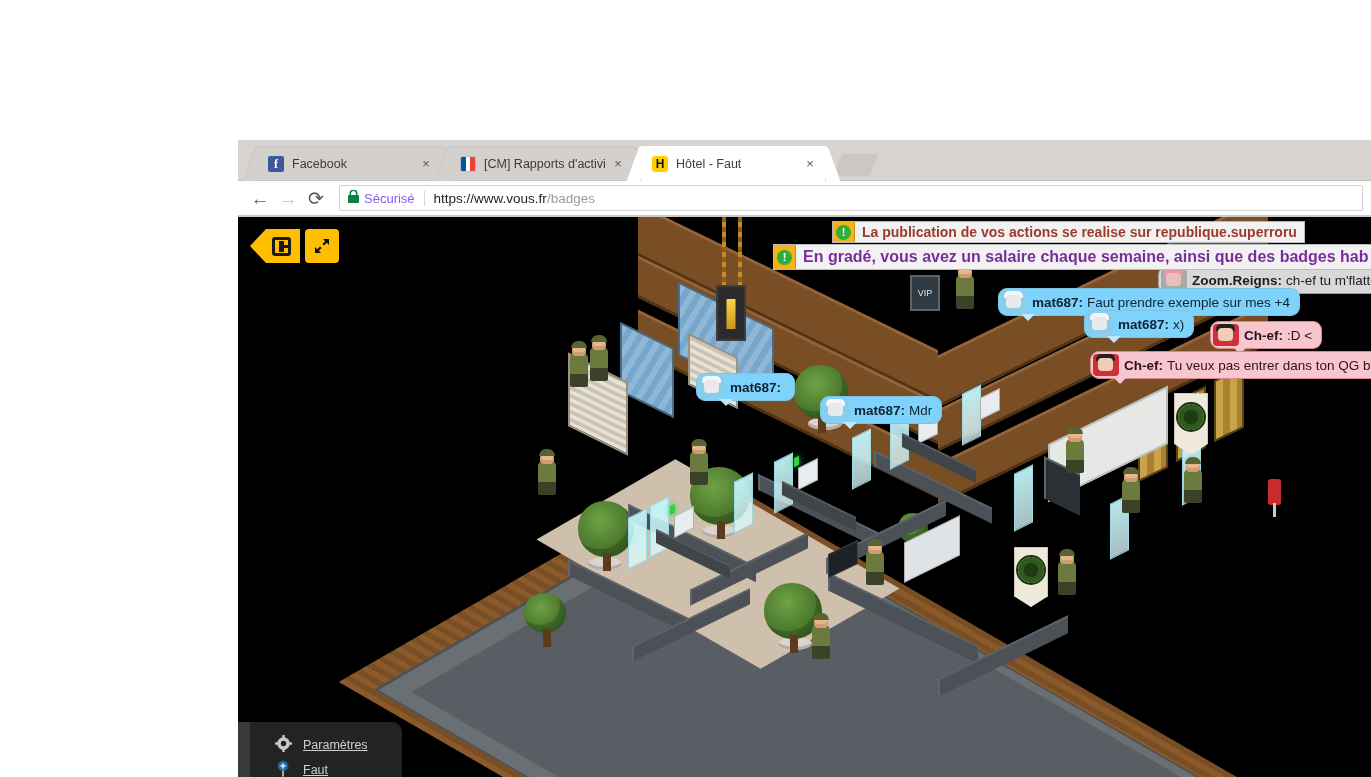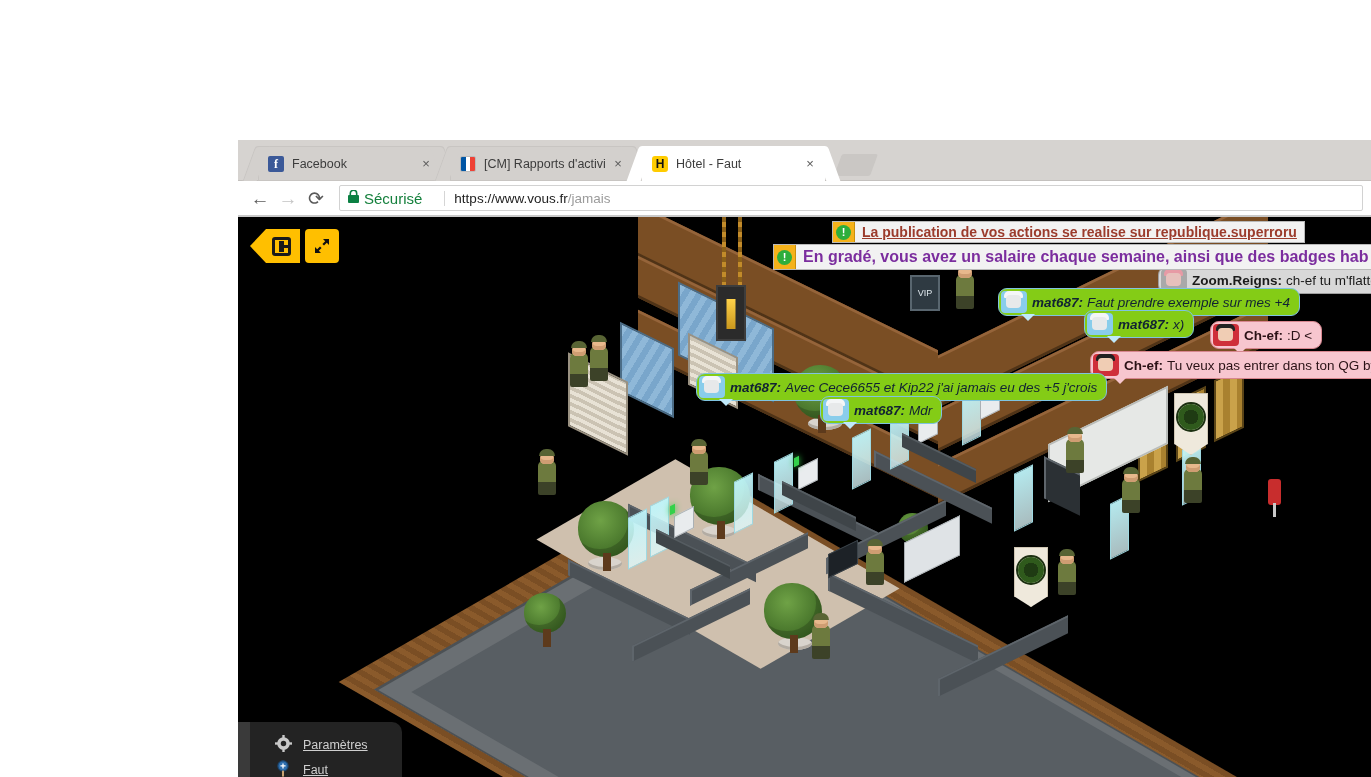--- a/index.html
+++ b/index.html
@@ -80,21 +80,21 @@
     font-size: 19px; line-height: 1; color: #5a5a5a;
   }
   .navbtn.disabled { color: #c3c3c3; }
   #urlbox {
     flex: 1 1 auto; height: 26px; margin-left: 9px;
     border: 1px solid #d2d2d2; border-radius: 2px;
     background: #fff; display: flex; align-items: center;
     padding: 0 8px; font-size: 13.5px; overflow: hidden;
   }
   .lock { color: #0b8043; font-size: 12px; margin-right: 5px; }
-  .secure-label { color: #15803d; font-size: 15px; margin-right: 22px; white-space: nowrap; }
+  .secure-label { color: #8b5cf6; font-size: 13px; margin-right: 9px; white-space: nowrap; }
   .url-sep { width: 1px; height: 15px; background: #d5d5d5; margin-right: 9px; }
   .url-main { color: #222; white-space: nowrap; }
   .url-dim { color: #9b9b9b; }
 
   
   #viewport {
     position: relative; width: 100%; height: 560px;
     background: #000000; overflow: hidden;
   }
 
@@ -266,21 +266,21 @@
     background:#f5b21a; display:flex;align-items:center;justify-content:center;
     border-right:1px solid #c98f0c;
   }
   .notif .badge i {
     display:block;width:15px;height:15px;border-radius:50%;
     background:#2eae3c; color:#fff; font-style:normal; font-weight:bold;
     font-size:11px; line-height:15px; text-align:center;
   }
   .notif .txt { padding: 0 7px; font-size: 14.5px; font-weight:600; }
   #notif1 { left: 594px; top: 4px; height: 22px; }
-  #notif1 .txt { color:#9b3b2c; font-size:14px;text-decoration:underline; }
+  #notif1 .txt { color:#9b3b2c; font-size:14px; }
   #notif2 { left: 535px; top: 27px; height: 26px; }
   #notif2 .txt { color:#7b2d9e; font-size:16px; }
 
   
   .bubble {
     position:absolute; display:flex; align-items:center;
     border-radius: 9px; padding: 2px 9px 2px 2px;
     font-size: 13.5px; white-space: nowrap; z-index: 25;
     border:1px solid rgba(0,0,0,.28);
   }
@@ -288,21 +288,21 @@
     flex:0 0 auto; width:26px; height:22px; margin-right:5px;
     border-radius:4px; position:relative; overflow:hidden;
   }
   .bubble .nm { font-weight: bold; margin-right: 4px; }
   .bubble .ms { font-weight: normal; }
   .bubble::after{
     content:""; position:absolute; bottom:-6px; left:22px;
     width:0;height:0;border-left:7px solid transparent;
     border-right:7px solid transparent;
   }
-  .b-blue { background:#84cc16; color:#123; border-color:#7fc3e0;font-style:italic; }
+  .b-blue { background:#7dd3fc; color:#123; border-color:#7fc3e0; }
   .b-blue::after { border-top:7px solid #bfe9fb; }
   .b-blue .head { background:#89cdeb; }
   .b-gray { background:#d8d8d8; color:#1b1b1b; border-color:#9e9e9e; }
   .b-gray::after { border-top:7px solid #d8d8d8; }
   .b-gray .head { background:#a9a9a9; }
   .b-pink { background:#f7c6cf; color:#2a1216; border-color:#d8868f; }
   .b-pink::after { border-top:7px solid #f7c6cf; }
   .b-pink .head { background:#cf2f39; }
   
   .head .face { position:absolute; left:5px; top:4px; width:15px;height:13px;border-radius:4px; }
@@ -376,21 +376,21 @@
       <div id="urlbox">
         <span class="lock">
           <svg width="11" height="13" viewBox="0 0 11 13">
             <rect x="0" y="5" width="11" height="8" rx="1" fill="#0b8043"></rect>
             <path d="M2.3 5V3.4a3.2 3.2 0 0 1 6.4 0V5" fill="none" stroke="#0b8043" stroke-width="1.6"></path>
           </svg>
         </span>
         <span class="secure-label">Sécurisé</span>
         <span class="url-sep"></span>
         <span class="url-main">https://www.vous.fr</span>
-          <span class="url-dim">/jamais</span>
+          <span class="url-dim">/badges</span>
       </div>
     </div>
 
     <div id="viewport">
 
       <div id="room">
 
         <div class="iso" id="floor-wood"></div>
         <div class="iso" id="floor-slab"></div>
         <div class="iso" id="floor-top"></div>
@@ -562,21 +562,20 @@
         <span class="nm">Ch-ef:</span>
         <span class="ms">Tu veux pas entrer dans ton QG bysan</span>
       </div>
 
       <div class="bubble b-blue" style="left:458px; top:156px;">
         <span class="head f-white">
             <span class="hat"></span>
             <span class="face"></span>
           </span>
         <span class="nm">mat687:</span>
-        <span class="ms">Avec Cece6655 et Kip22 j'ai jamais eu des +5 j'crois</span>
       </div>
 
       <div class="bubble b-blue" style="left:582px; top:179px;">
         <span class="head f-white">
             <span class="hat"></span>
             <span class="face"></span>
           </span>
         <span class="nm">mat687:</span>
         <span class="ms">Mdr</span>
       </div>

